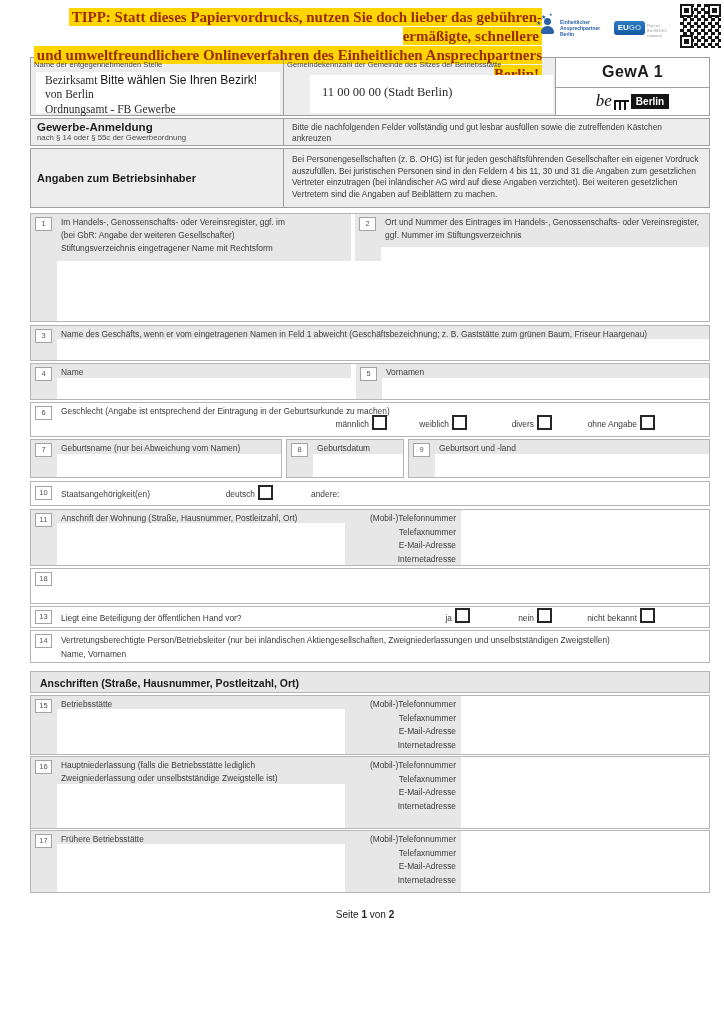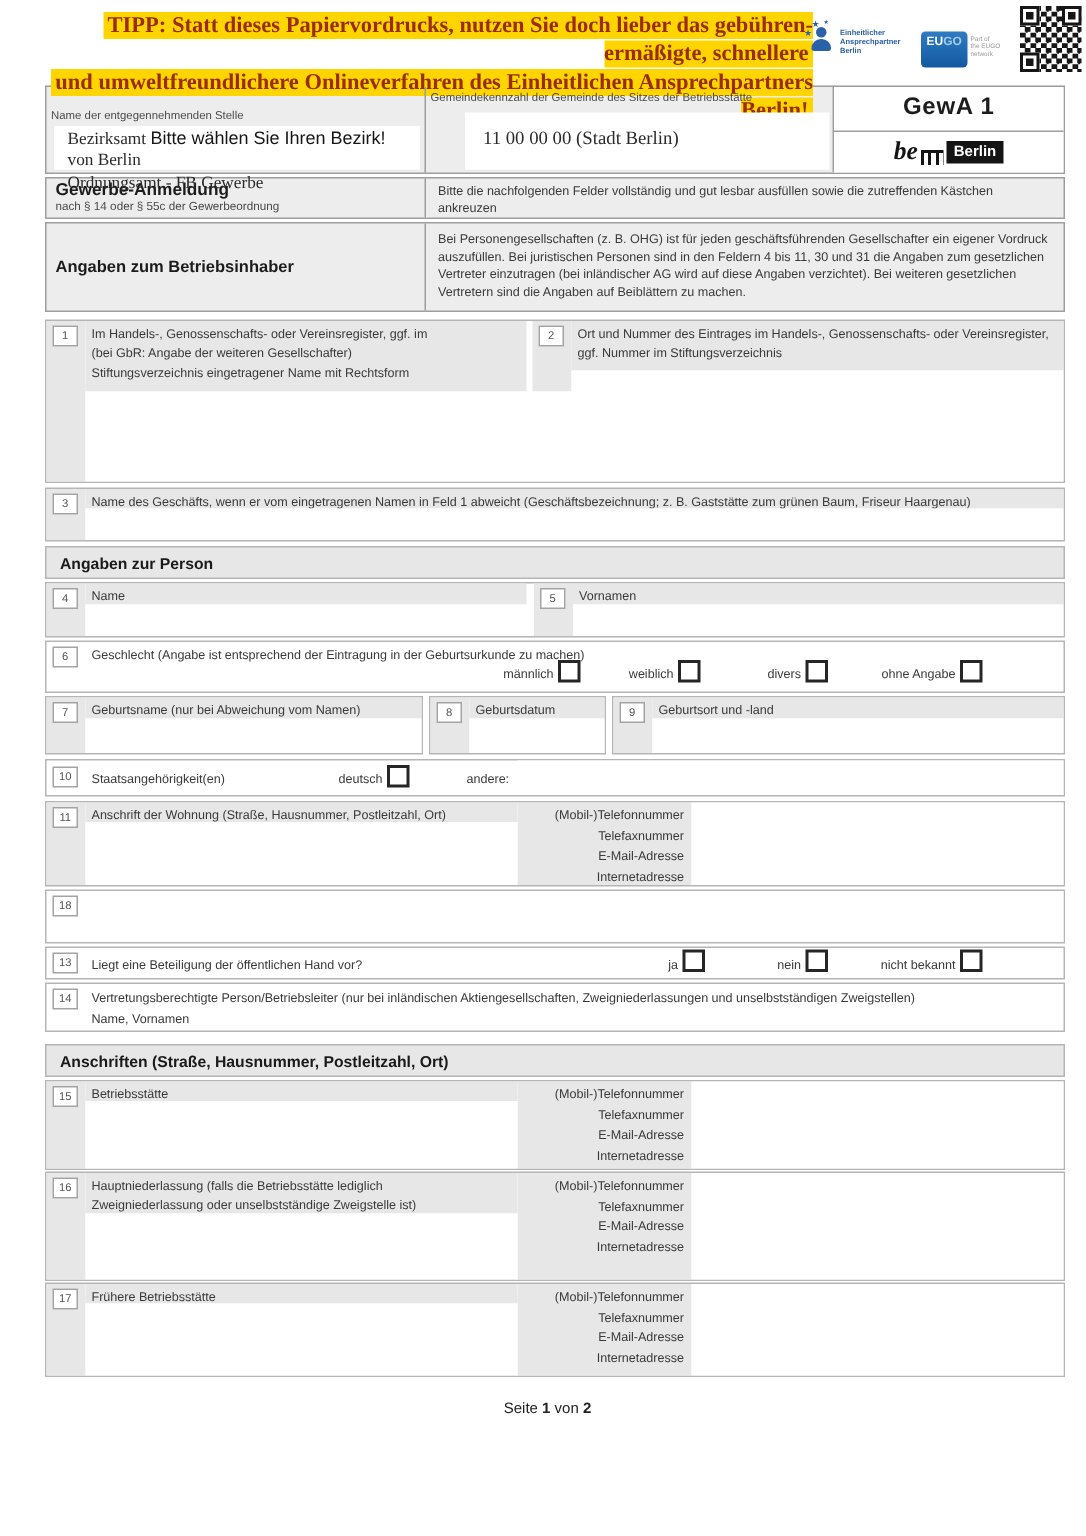--- a/index.html
+++ b/index.html
@@ -14,42 +14,42 @@
   .tip{position:absolute;left:0;top:0;width:512px;font-family:"Liberation Serif",serif;
        font-weight:bold;font-size:15px;line-height:19px;color:#9b2c00;text-align:right;}
   .tip .hl{background:#ffd500;padding:1px 3px;}
   .ea{position:absolute;left:506px;top:6px;display:flex;gap:3px;}
   .ea-icon{position:relative;width:21px;height:21px;}
   .ea-head{position:absolute;left:8px;top:4px;width:7px;height:7px;border-radius:50%;background:#2a61a8;}
   .ea-body{position:absolute;left:5px;top:12px;width:13px;height:8px;border-radius:7px 7px 2px 2px;background:#2a61a8;}
   .ea-star{position:absolute;font-size:6px;color:#2a61a8;line-height:6px;}
   .ea-text{font-size:5px;font-weight:bold;color:#2a61a8;line-height:6px;padding-top:5px;}
   .eugo{position:absolute;left:584px;top:13px;display:flex;gap:2px;}
-  .eugo-badge{width:31px;height:24px;border-radius:3px;background:linear-gradient(180deg,#2e7cc2,#1258a0);
+  .eugo-badge{width:31px;height:14px;border-radius:3px;background:linear-gradient(180deg,#2e7cc2,#1258a0);
               color:#fff;font-size:8px;font-weight:bold;text-align:center;line-height:14px;}
   .eugo-badge .go{color:#a6cbe8;}
   .eugo-cap{font-size:4.3px;color:#999;line-height:5px;padding-top:2px;}
   .qr{position:absolute;left:650px;top:-4px;width:41px;height:44px;
       background:repeating-conic-gradient(#161616 0% 25%,#fff 0% 50%) 0 0/7px 7px;}
   .qrf{position:absolute;width:13px;height:13px;border:2px solid #161616;background:#fff;}
   .qrf::before{content:"";position:absolute;inset:2px;background:#161616;}
   
   .hdr{display:flex;height:59px;border:1px solid #9e9e9e;background:#ededed;}
-  .hdr-left{width:252px;position:relative;margin-top:12px;}
+  .hdr-left{width:252px;position:relative;}
   .hdr-mid{width:272px;border-left:1px solid #9e9e9e;position:relative;}
   .hdr-right{flex:1;border-left:1px solid #9e9e9e;background:#fff;display:flex;flex-direction:column;}
   .hc-label{font-size:7.6px;color:#4a4a4a;padding:2px 0 0 3px;}
   .hl-box{position:absolute;left:5px;right:3px;top:14px;bottom:2px;background:#fff;
           padding:1px 0 0 9px;font-family:"Liberation Serif",serif;font-size:11.5px;line-height:14.3px;color:#2a2a2a;}
   .select-txt{font-family:"Liberation Sans",sans-serif;font-size:12px;color:#161616;cursor:pointer;}
   .hm-box{position:absolute;left:26px;right:2px;top:17px;bottom:2px;background:#fff;
           font-family:"Liberation Serif",serif;font-size:12.5px;color:#2a2a2a;padding:10px 0 0 12px;}
   .gewa{flex:1.05;display:flex;align-items:center;justify-content:center;font-size:16px;font-weight:bold;color:#1c1c1c;letter-spacing:.5px;}
   .bb-cell{flex:1;border-top:1px solid #9e9e9e;display:flex;align-items:center;justify-content:center;}
-  .be{font-family:"Liberation Serif",serif;font-style:italic;font-weight:bold;font-size:17px;color:#141414;}
+  .be{font-family:"Liberation Serif",serif;font-style:italic;font-weight:normal;font-size:17px;color:#141414;}
   .gate{width:15px;height:10px;border-top:2px solid #141414;
         background:repeating-linear-gradient(90deg,#141414 0 2px,transparent 2px 5px);margin:7px 1px 0 2px;}
   .bln{background:#141414;color:#fff;font-weight:bold;font-size:10px;padding:2px 5px;margin-left:1px;}
   
   .garow{display:flex;height:28px;border:1px solid #9e9e9e;background:#ededed;margin-top:2px;}
   .ga-left{width:252px;padding:2px 6px;}
   .ga-title{font-size:11.5px;font-weight:bold;color:#1c1c1c;}
   .ga-sub{font-size:7.8px;color:#4a4a4a;}
   .ga-right{flex:1;border-left:1px solid #9e9e9e;font-size:8.4px;line-height:10.5px;padding:3px 14px 0 8px;}
   .birow{display:flex;height:60px;border:1px solid #9e9e9e;background:#ededed;margin-top:2px;}
@@ -166,21 +166,20 @@
     <div class="abs whin" style="left:26px;top:47px;right:0;bottom:0"></div>
   </div>
 
   <div class="fblk" style="height:36px;margin-top:3px">
     <div class="abs gray" style="left:0;top:0;bottom:0;width:26px"></div>
     <div class="numbox" style="left:4px;top:3px">3</div>
     <div class="abs gray flabel" style="left:26px;top:0;right:0;height:13px">Name des Geschäfts, wenn er vom eingetragenen Namen in Feld 1 abweicht (Geschäftsbezeichnung; z. B. Gaststätte zum grünen Baum, Friseur Haargenau)</div>
     <div class="abs whin" style="left:26px;top:13px;right:0;bottom:0"></div>
   </div>
 
-  <div class="secbar" style="margin-top:3px">Angaben zur Person</div>
 
   <div class="fblk" style="height:37px;margin-top:2px">
     <div class="abs gray" style="left:0;top:0;bottom:0;width:26px"></div>
     <div class="numbox" style="left:4px;top:3px">4</div>
     <div class="abs gray flabel" style="left:26px;top:0;width:294px;height:14px">Name</div>
     <div class="abs whin" style="left:26px;top:14px;width:294px;bottom:0"></div>
     <div class="abs gray" style="left:325px;top:0;bottom:0;width:26px"></div>
     <div class="numbox" style="left:329px;top:3px">5</div>
     <div class="abs gray flabel" style="left:351px;top:0;right:0;height:14px">Vornamen</div>
     <div class="abs whin" style="left:351px;top:14px;right:0;bottom:0"></div>

